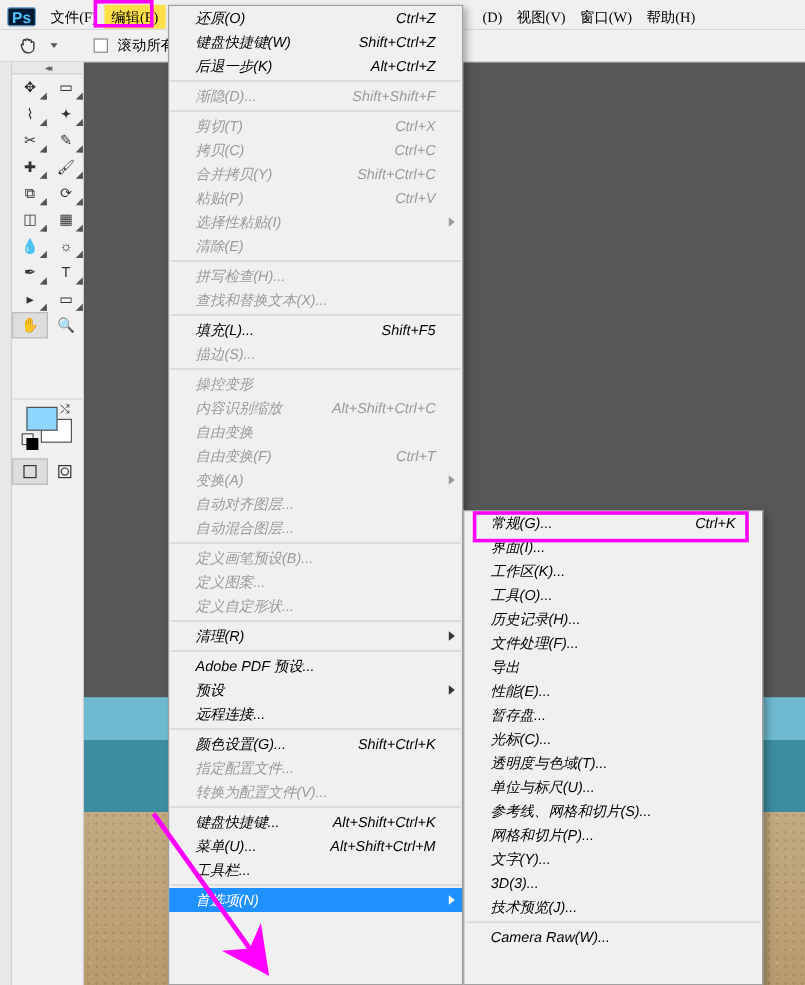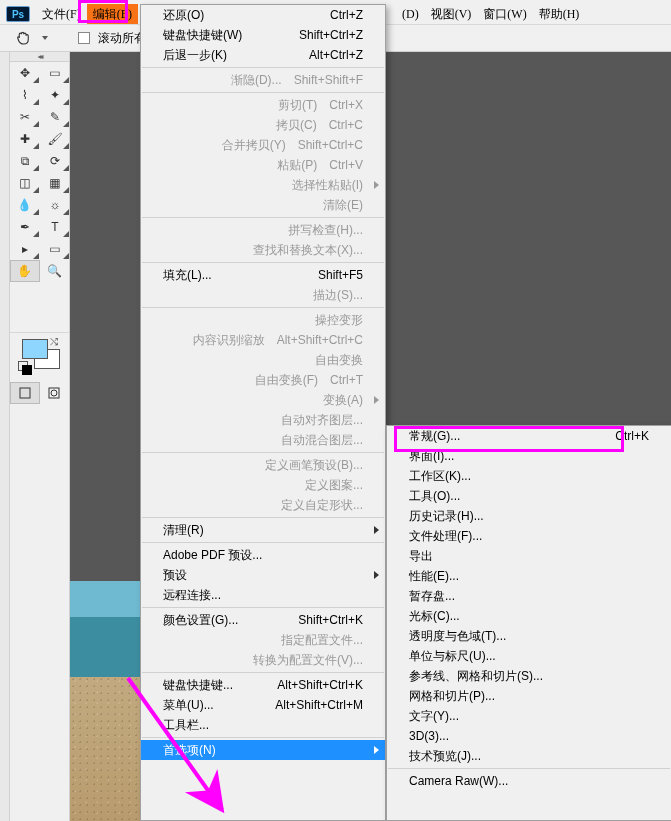--- a/index.html
+++ b/index.html
@@ -1,20 +1,20 @@
 <!DOCTYPE html>
 <html><head>
 <meta charset="utf-8">
 <style>
   * { box-sizing: border-box; margin: 0; padding: 0; font-family: "Microsoft YaHei", "SimSun", Arial, sans-serif; font-size: 12px; }
   body { width: 671px; height: 821px; background: #ffffff; overflow: hidden; position: relative; }
 
   .top-strip { position: absolute; left: 0; top: 0; width: 671px; height: 4px; background: #f0f0f0; }
   .menubar { position: absolute; left: 0; top: 4px; width: 671px; height: 20px; background: #f0f0f0; display: flex; align-items: center; padding-left: 6px; }
-  .ps-badge { width: 24px; height: 16px; background: #001a33; color: #4fc4ff; font-weight: bold; font-size: 10px; display: flex; align-items: center; justify-content: center; border: 1px solid #6aa0d0; border-radius: 2px; margin-right: 6px; }
+  .ps-badge { width: 24px; height: 16px; background: #001a33; color: #4fc4ff; font-weight: bold; font-size: 13px; display: flex; align-items: center; justify-content: center; border: 1px solid #6aa0d0; border-radius: 2px; margin-right: 6px; }
   .menu-item { padding: 2px 6px; color: #000; white-space: nowrap; font-family: Liberation Serif, serif; }
 
   
   .magenta-rect { position: absolute; border: 3px solid #ff00ff; pointer-events: none; z-index: 40; }
   .magenta-box-edit { left: 78px; top: 0px; width: 50px; height: 23px; }
   .magenta-box-prefs { left: 394px; top: 426px; width: 230px; height: 26px; z-index:60; }
 
   .options-bar { position: absolute; left: 0; top: 24px; width: 671px; height: 28px; background: #f0f0f0; border-top: 1px solid #d8d8d8; border-bottom: 1px solid #d0d0d0; display: flex; align-items: center; padding-left: 14px; gap: 8px; }
   .hand-icon { width: 18px; height: 18px; display: inline-block; }
   .small-dropdown-arrow { width: 0; height: 0; border-left: 3px solid transparent; border-right: 3px solid transparent; border-top: 4px solid #555; display:inline-block; margin-left:2px; }
@@ -43,46 +43,46 @@
   .mask-btn { width:30px; height:22px; display:flex; align-items:center; justify-content:center; }
   .mask-btn.selected { background:#dedede; border:1px solid #bbb; }
 
   .left-below { position:absolute; left:10px; top:406px; width:60px; height:415px; background:#f0f0f0; border-right:1px solid #d0d0d0;}
 
   .canvas { position: absolute; left: 70px; top: 52px; width: 601px; height: 769px; background: #575757; }
   .beach { position: absolute; left: 0; bottom: 0; width: 601px; height: 240px; background: linear-gradient(#6fbad0 0%, #6fbad0 15%, #3c8da0 15%, #3c8da0 40%, #c2a97f 40%, #b89c6f 100%); }
   .sand-texture { position:absolute; left:0; bottom:0; width:601px; height:145px; background-image: radial-gradient(circle, rgba(90,70,40,.25) 1px, transparent 1px), radial-gradient(circle, rgba(255,255,255,.15) 1px, transparent 1px); background-size: 7px 7px, 11px 11px; }
 
   
-  .dropdown { position: absolute; background: #f0f0f0; border: 1px solid #a0a0a0; box-shadow: 3px 3px 6px rgba(0,0,0,.3); z-index: 30; }
+  .dropdown { position: absolute; background: #f0f0f0; border: 1px solid #a0a0a0; box-shadow: 3px 3px 6px rgba(0,0,0,.3); z-index: 30; font-style: italic; }
   .edit-menu { left: 140px; top: 4px; width: 246px; height: 817px; }
-  .prefs-menu { left: 386px; top: 425px; width: 286px; height: 396px; z-index:50;}
+  .prefs-menu { left: 386px; top: 425px; width: 250px; height: 396px; z-index:50;}
   .menu-divider { height: 1px; background: #d0d0d0; margin: 2px 1px; }
   .menu-row { display: flex; align-items: center; height: 20px; padding: 0 22px 0 22px; color: #000; position: relative; white-space: nowrap; }
-  .menu-row.disabled { color: #9a9a9a; text-align: right; }
+  .menu-row.disabled { color: #9a9a9a; }
   .menu-row.highlighted { background: #1e90ff; color: #fff; }
   .menu-row .label { flex: 1; }
   .menu-row .shortcut { color: inherit; margin-left: 12px; }
   .menu-row.disabled .shortcut { color: #9a9a9a; }
   .submenu-arrow { position: absolute; right: 6px; width: 0; height: 0; border-top: 4px solid transparent; border-bottom: 4px solid transparent; border-left: 5px solid #333; }
   .menu-row.highlighted .submenu-arrow { border-left-color: #fff; }
   .menu-row.disabled .submenu-arrow { border-left-color: #9a9a9a; }
 
   
   .annotation-arrow { position: absolute; z-index: 55; pointer-events: none; }
 </style>
 </head>
 <body>
 
 <div class="top-strip"></div>
 
 <div class="menubar">
   <div class="ps-badge">Ps</div>
   <div class="menu-item">文件(F)</div>
-  <div class="menu-item" style="background:#f97316;">编辑(E)</div>
+  <div class="menu-item" style="background:#fde047;">编辑(E)</div>
   <div style="flex:0 0 258px;"></div>
   <div class="menu-item">(D)</div>
   <div class="menu-item">视图(V)</div>
   <div class="menu-item">窗口(W)</div>
   <div class="menu-item">帮助(H)</div>
 </div>
 
 <div class="options-bar">
   <span class="hand-icon">
     <svg viewBox="0 0 24 24">

